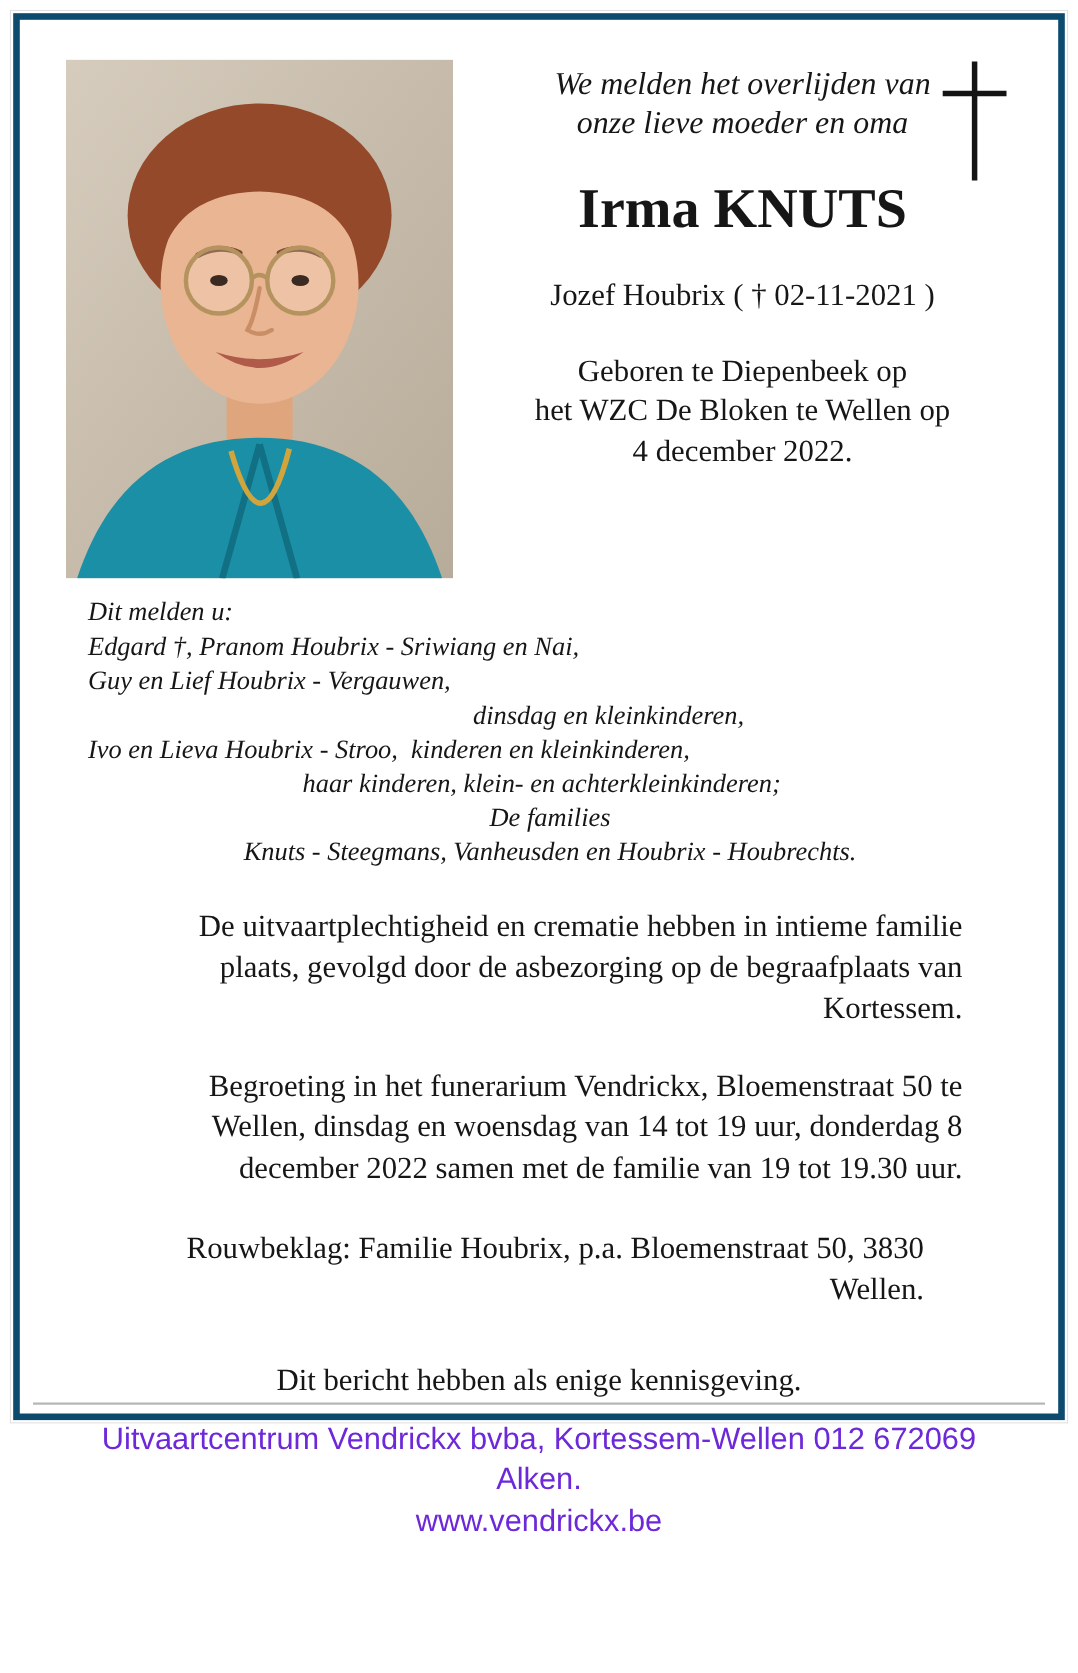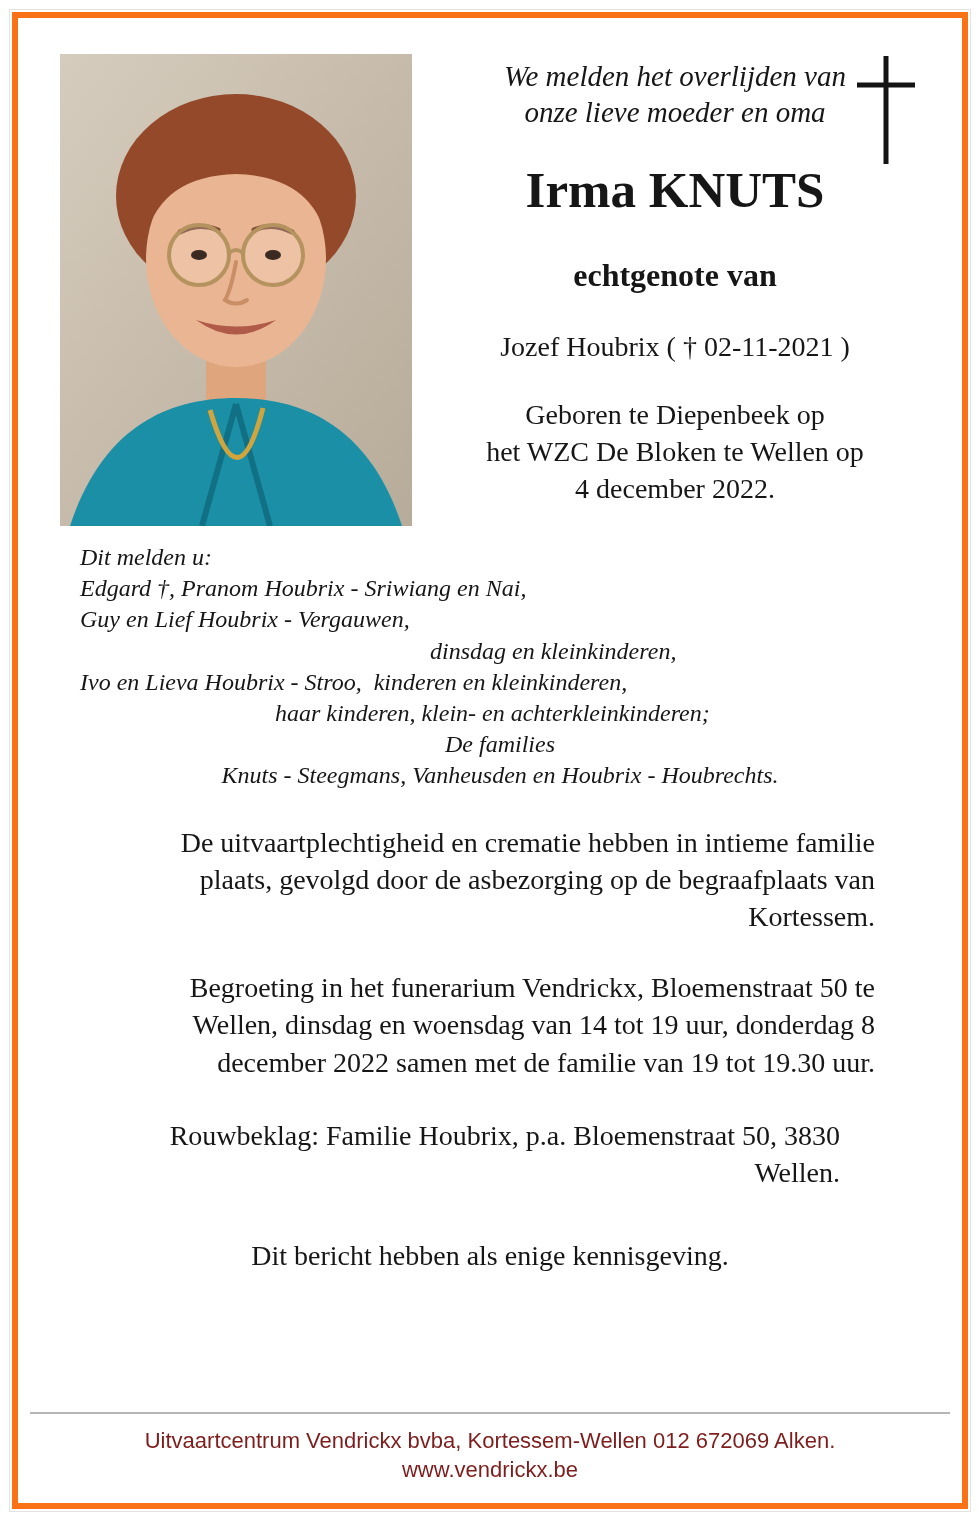--- a/index.html
+++ b/index.html
@@ -5,23 +5,23 @@
   html,body { margin:0; padding:0; }
   body {
     width:980px; height:1521px;
     background:#ffffff;
     font-family:"Liberation Serif", serif;
     color:#161616;
     overflow:hidden;
   }
   .frame {
     box-sizing:border-box;
-    width:956px; height:1497px;
+    width:956px; height:1279px;
     margin:12px;
-    border:6px solid #f97316;
+    border:6px solid #0c4a6e;
     outline:1px solid #e2e2e2;
     outline-offset:2px;
     position:relative;
     background:#ffffff;
   }
   .content {
     box-sizing:border-box;
     width:100%; height:100%;
     padding:36px 42px 14px 42px;
     display:flex; flex-direction:column;
@@ -63,21 +63,21 @@
   .para-condolence { max-width:700px; margin-top:36px; }
   .para-notice { margin-top:46px; }
   
   .footer-block { margin-top:auto; }
   .divider {
     border:0; border-top:2px solid #b5b5b5;
     margin:0 -30px 12px -30px;
   }
   .footer {
     font-family:"Liberation Sans", sans-serif;
-    font-size:22px; color:#7f1d1d;
+    font-size:28px; color:#6d28d9;
     text-align:center; line-height:1.35;
     padding-bottom:4px;
   }
 </style>
 </head>
 <body>
 
 <div class="frame">
   <div class="content">
 
@@ -118,21 +118,20 @@
             <line x1="5" y1="31" x2="63" y2="31" stroke="#141414" stroke-width="5"></line>
           </svg>
         </div>
 
         <div class="intro">
           <div>We melden het overlijden van</div>
           <div>onze lieve moeder en oma</div>
         </div>
 
         <div class="name">Irma KNUTS</div>
-        <div class="relation">echtgenote van</div>
         <div class="spouse">Jozef Houbrix ( † 02-11-2021 )</div>
 
         <div class="life">
           <div>Geboren te Diepenbeek op</div>
           <div>het WZC De Bloken te Wellen op</div>
           <div>4 december 2022.</div>
         </div>
       </div>
     </div>
 

